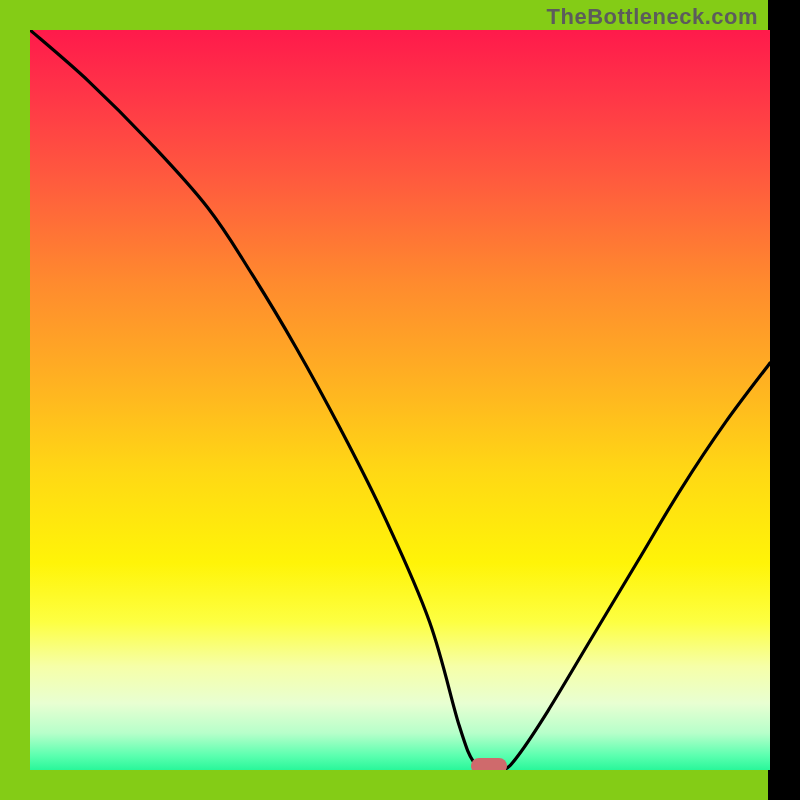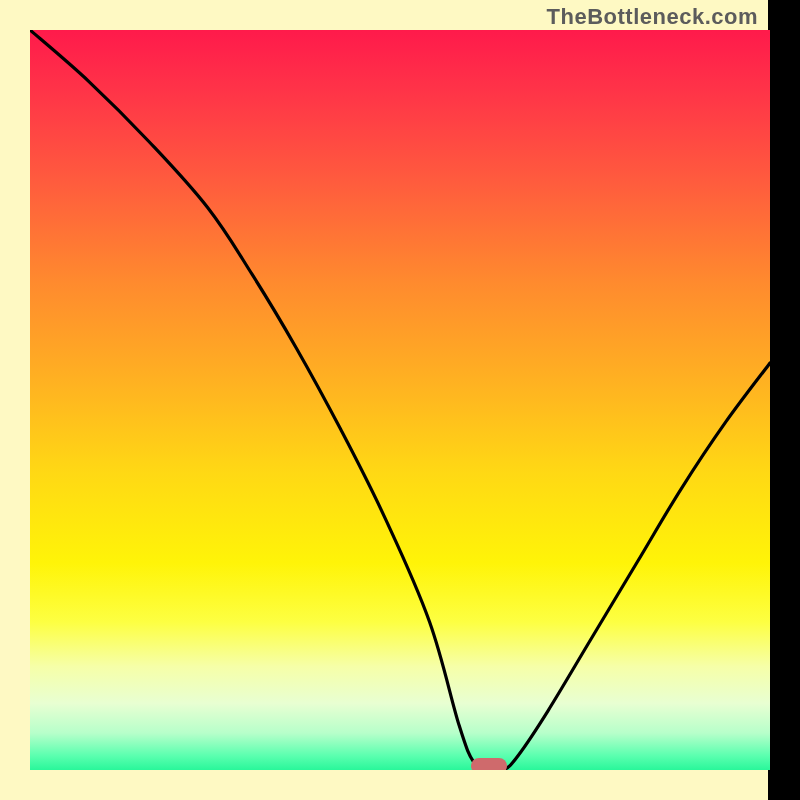--- a/index.html
+++ b/index.html
@@ -8,21 +8,21 @@
     width: 800px;
     height: 800px;
     background: #000;
     overflow: hidden;
     font-family: Arial, Helvetica, sans-serif;
   }
   .frame {
     position: relative;
     width: 768px;
     height: 800px;
-    background: #fef9c3;
+    background: #84cc16;
   }
   .watermark {
     position: absolute;
     top: 4px;
     right: 10px;
     color: #5c5c5c;
     font-size: 22px;
     font-weight: 600;
     letter-spacing: 0.5px;
     z-index: 10;

